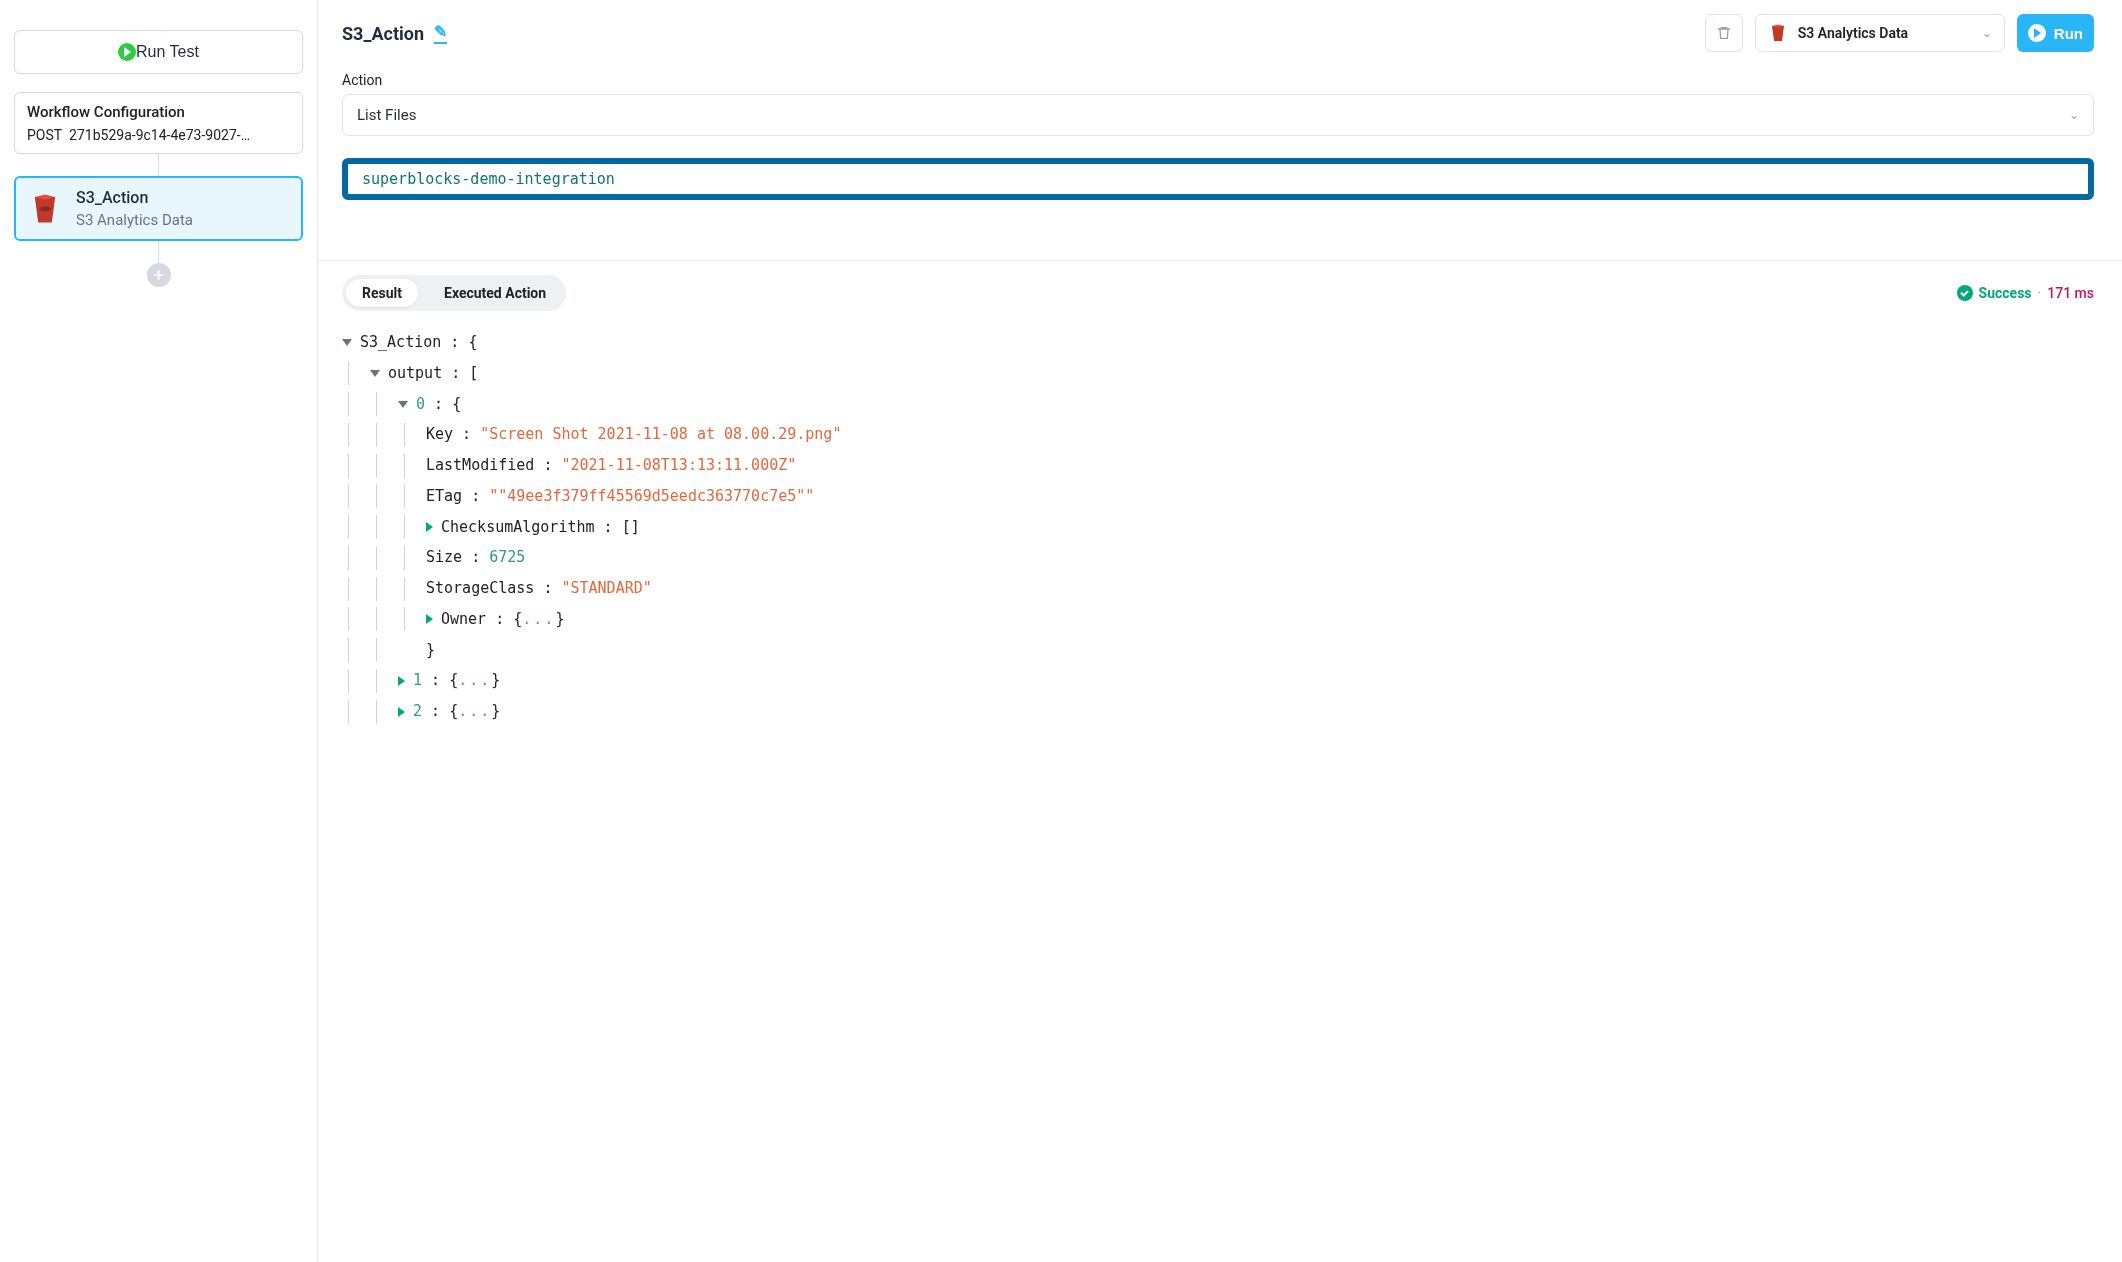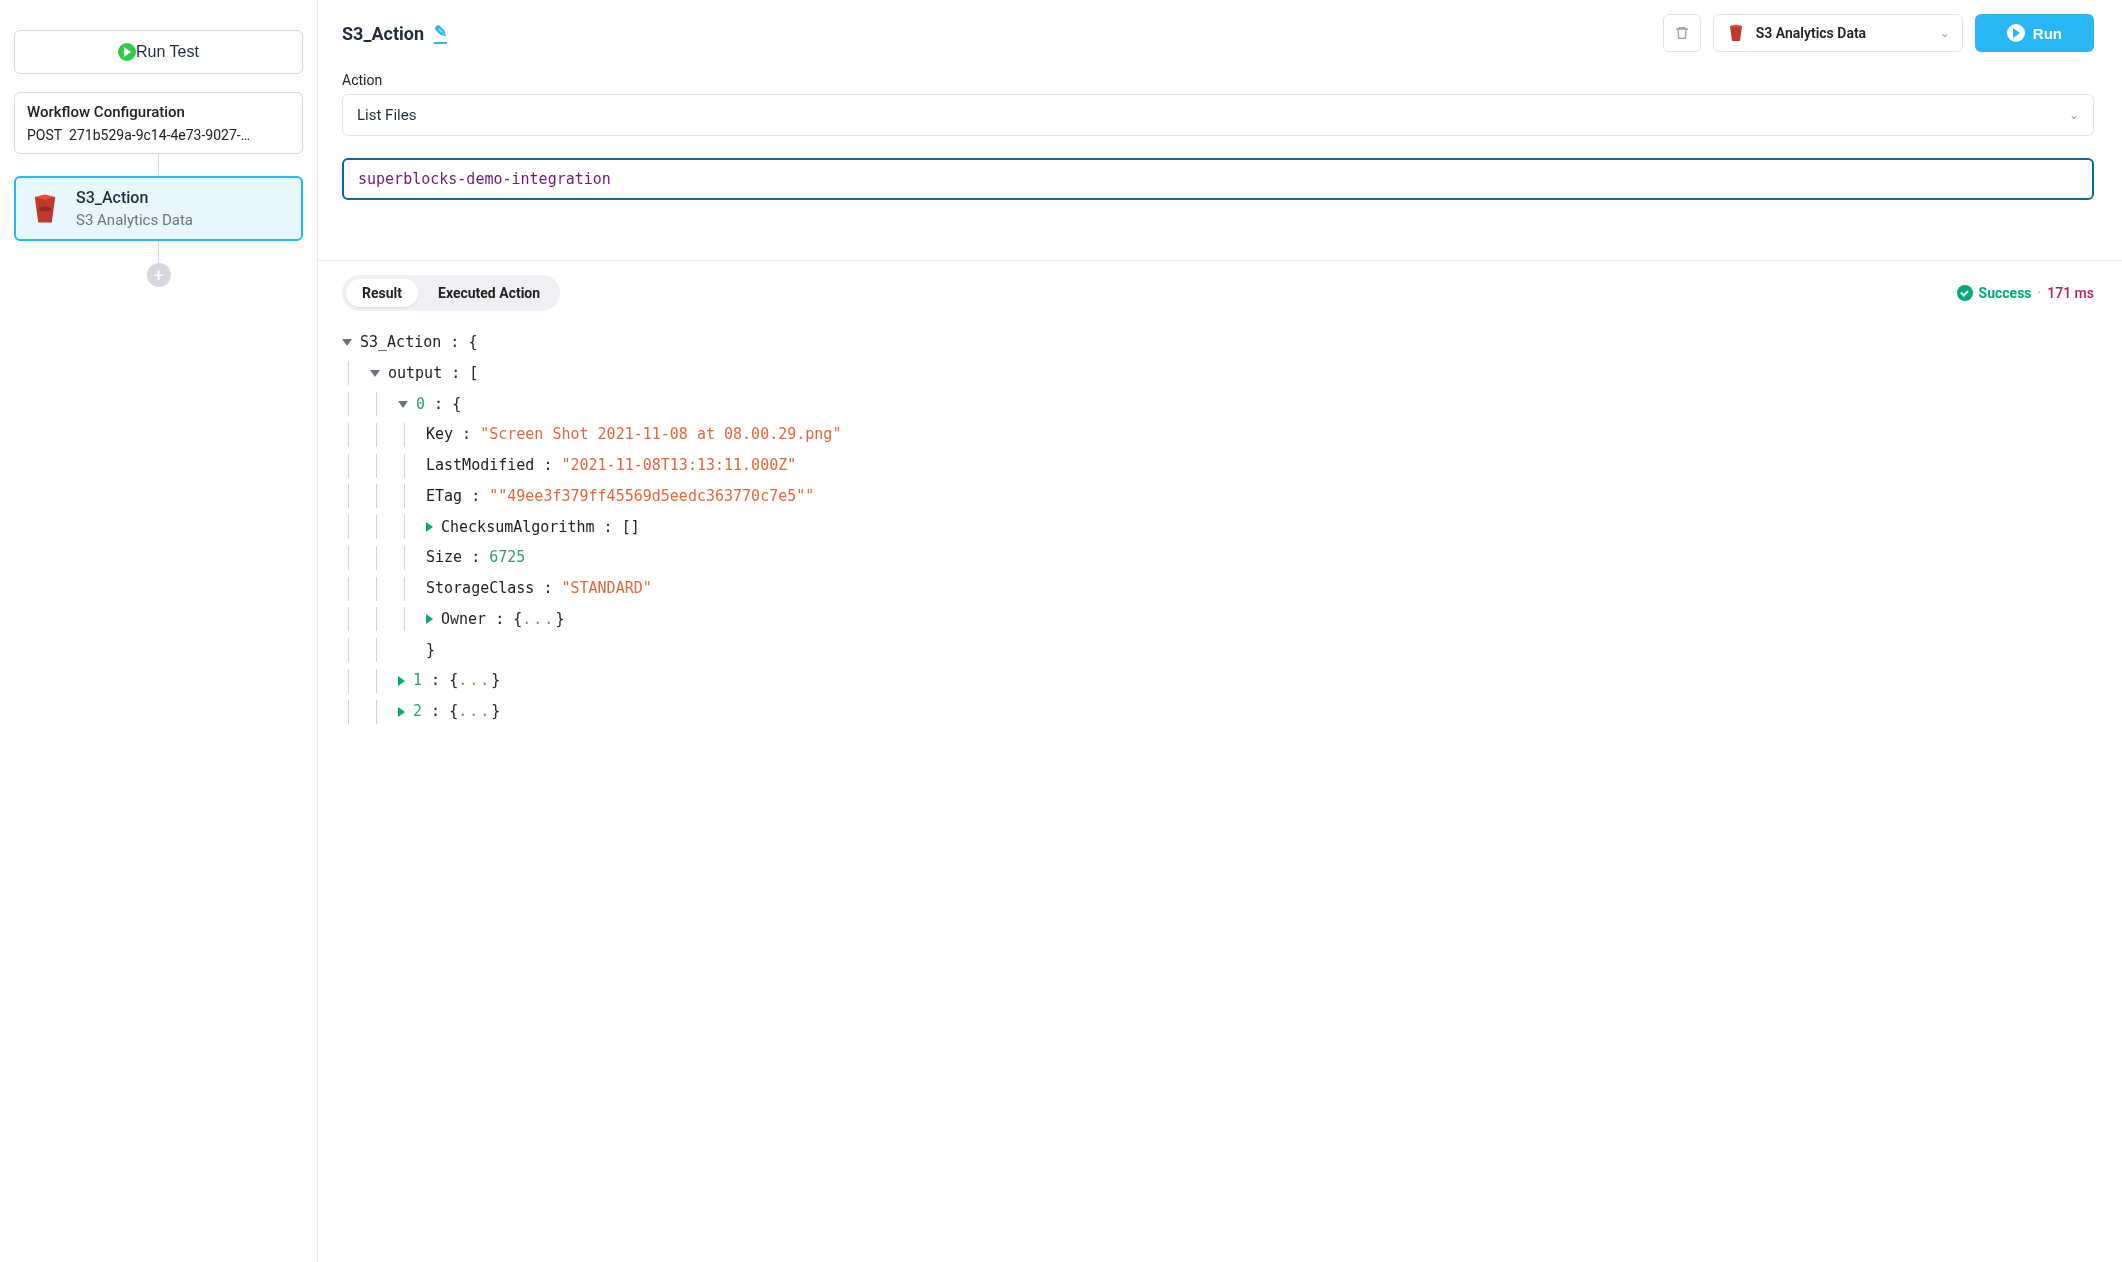--- a/index.html
+++ b/index.html
@@ -76,49 +76,49 @@
     display:flex; align-items:center; justify-content:center; cursor:pointer; color:#9aa2af;
   }
   .integration-select {
     border:1px solid #e0e3e8; border-radius:6px; height:38px; min-width:250px;
     display:flex; align-items:center; padding:0 12px; gap:10px; cursor:pointer; background:#fff;
   }
   .integration-select .label { font-weight:600; color:#222; }
   .chev { margin-left:auto; color:#9aa2af; font-size:12px; }
   .run-btn {
     height:38px; border:none; border-radius:6px; background:#29b6f6; color:#fff;
-    padding:0 32px; display:flex; align-items:center; gap:8px; font-weight:700;
+    padding:0 11px; display:flex; align-items:center; gap:8px; font-weight:700;
     cursor:pointer; font-size:15px;
   }
   .run-btn .play-white {
     width:18px; height:18px; border-radius:50%; background:#fff; position:relative;
   }
   .run-btn .play-white::after {
     content:""; position:absolute; left:6px; top:4px;
     border-left:7px solid #29b6f6; border-top:5px solid transparent; border-bottom:5px solid transparent;
   }
 
   .form-area { padding:20px 28px 60px 24px; }
   .form-label { font-size:14px; color:#222; margin-bottom:6px; display:block; }
   .select-field {
     border:1px solid #e0e3e8; border-radius:6px; height:42px; width:100%;
     display:flex; align-items:center; padding:0 14px; cursor:pointer; background:#fff;
     font-size:15px; margin-bottom:22px;
   }
   .select-field .chev { font-size:12px; color:#9aa2af; }
   .text-field {
-    border:2px solid #0369a1; border-radius:6px; height:42px; width:100%;
+    border:6px solid #0369a1; border-radius:6px; height:42px; width:100%;
     padding:0 14px; font-family: ui-monospace, Menlo, monospace; font-size:15px;
-    color:#701a75; background:#fff;
+    color:#0f766e; background:#fff;
   }
 
   .results-area { border-top:1px solid #e6e8ec; flex:1; display:flex; flex-direction:column; min-height:0; }
   .results-header { display:flex; align-items:center; padding:14px 28px 6px 24px; gap:12px; }
   .pill-tabs {
-    background:#eef0f3; border-radius:999px; padding:4px; display:flex; gap:4px;
+    background:#eef0f3; border-radius:999px; padding:4px; display:flex; gap:10px;
   }
   .pill-tab {
     padding:6px 16px; border-radius:999px; font-weight:700; font-size:14px;
     color:#222; cursor:pointer;
   }
   .pill-tab.active { background:#fff; box-shadow:0 1px 2px rgba(0,0,0,.08); }
   .status { margin-left:auto; display:flex; align-items:center; gap:6px; }
   .status-ok { color:#00a97a; font-weight:700; }
   .check-circle {
     width:16px; height:16px; border-radius:50%; background:#00a97a; position:relative;

